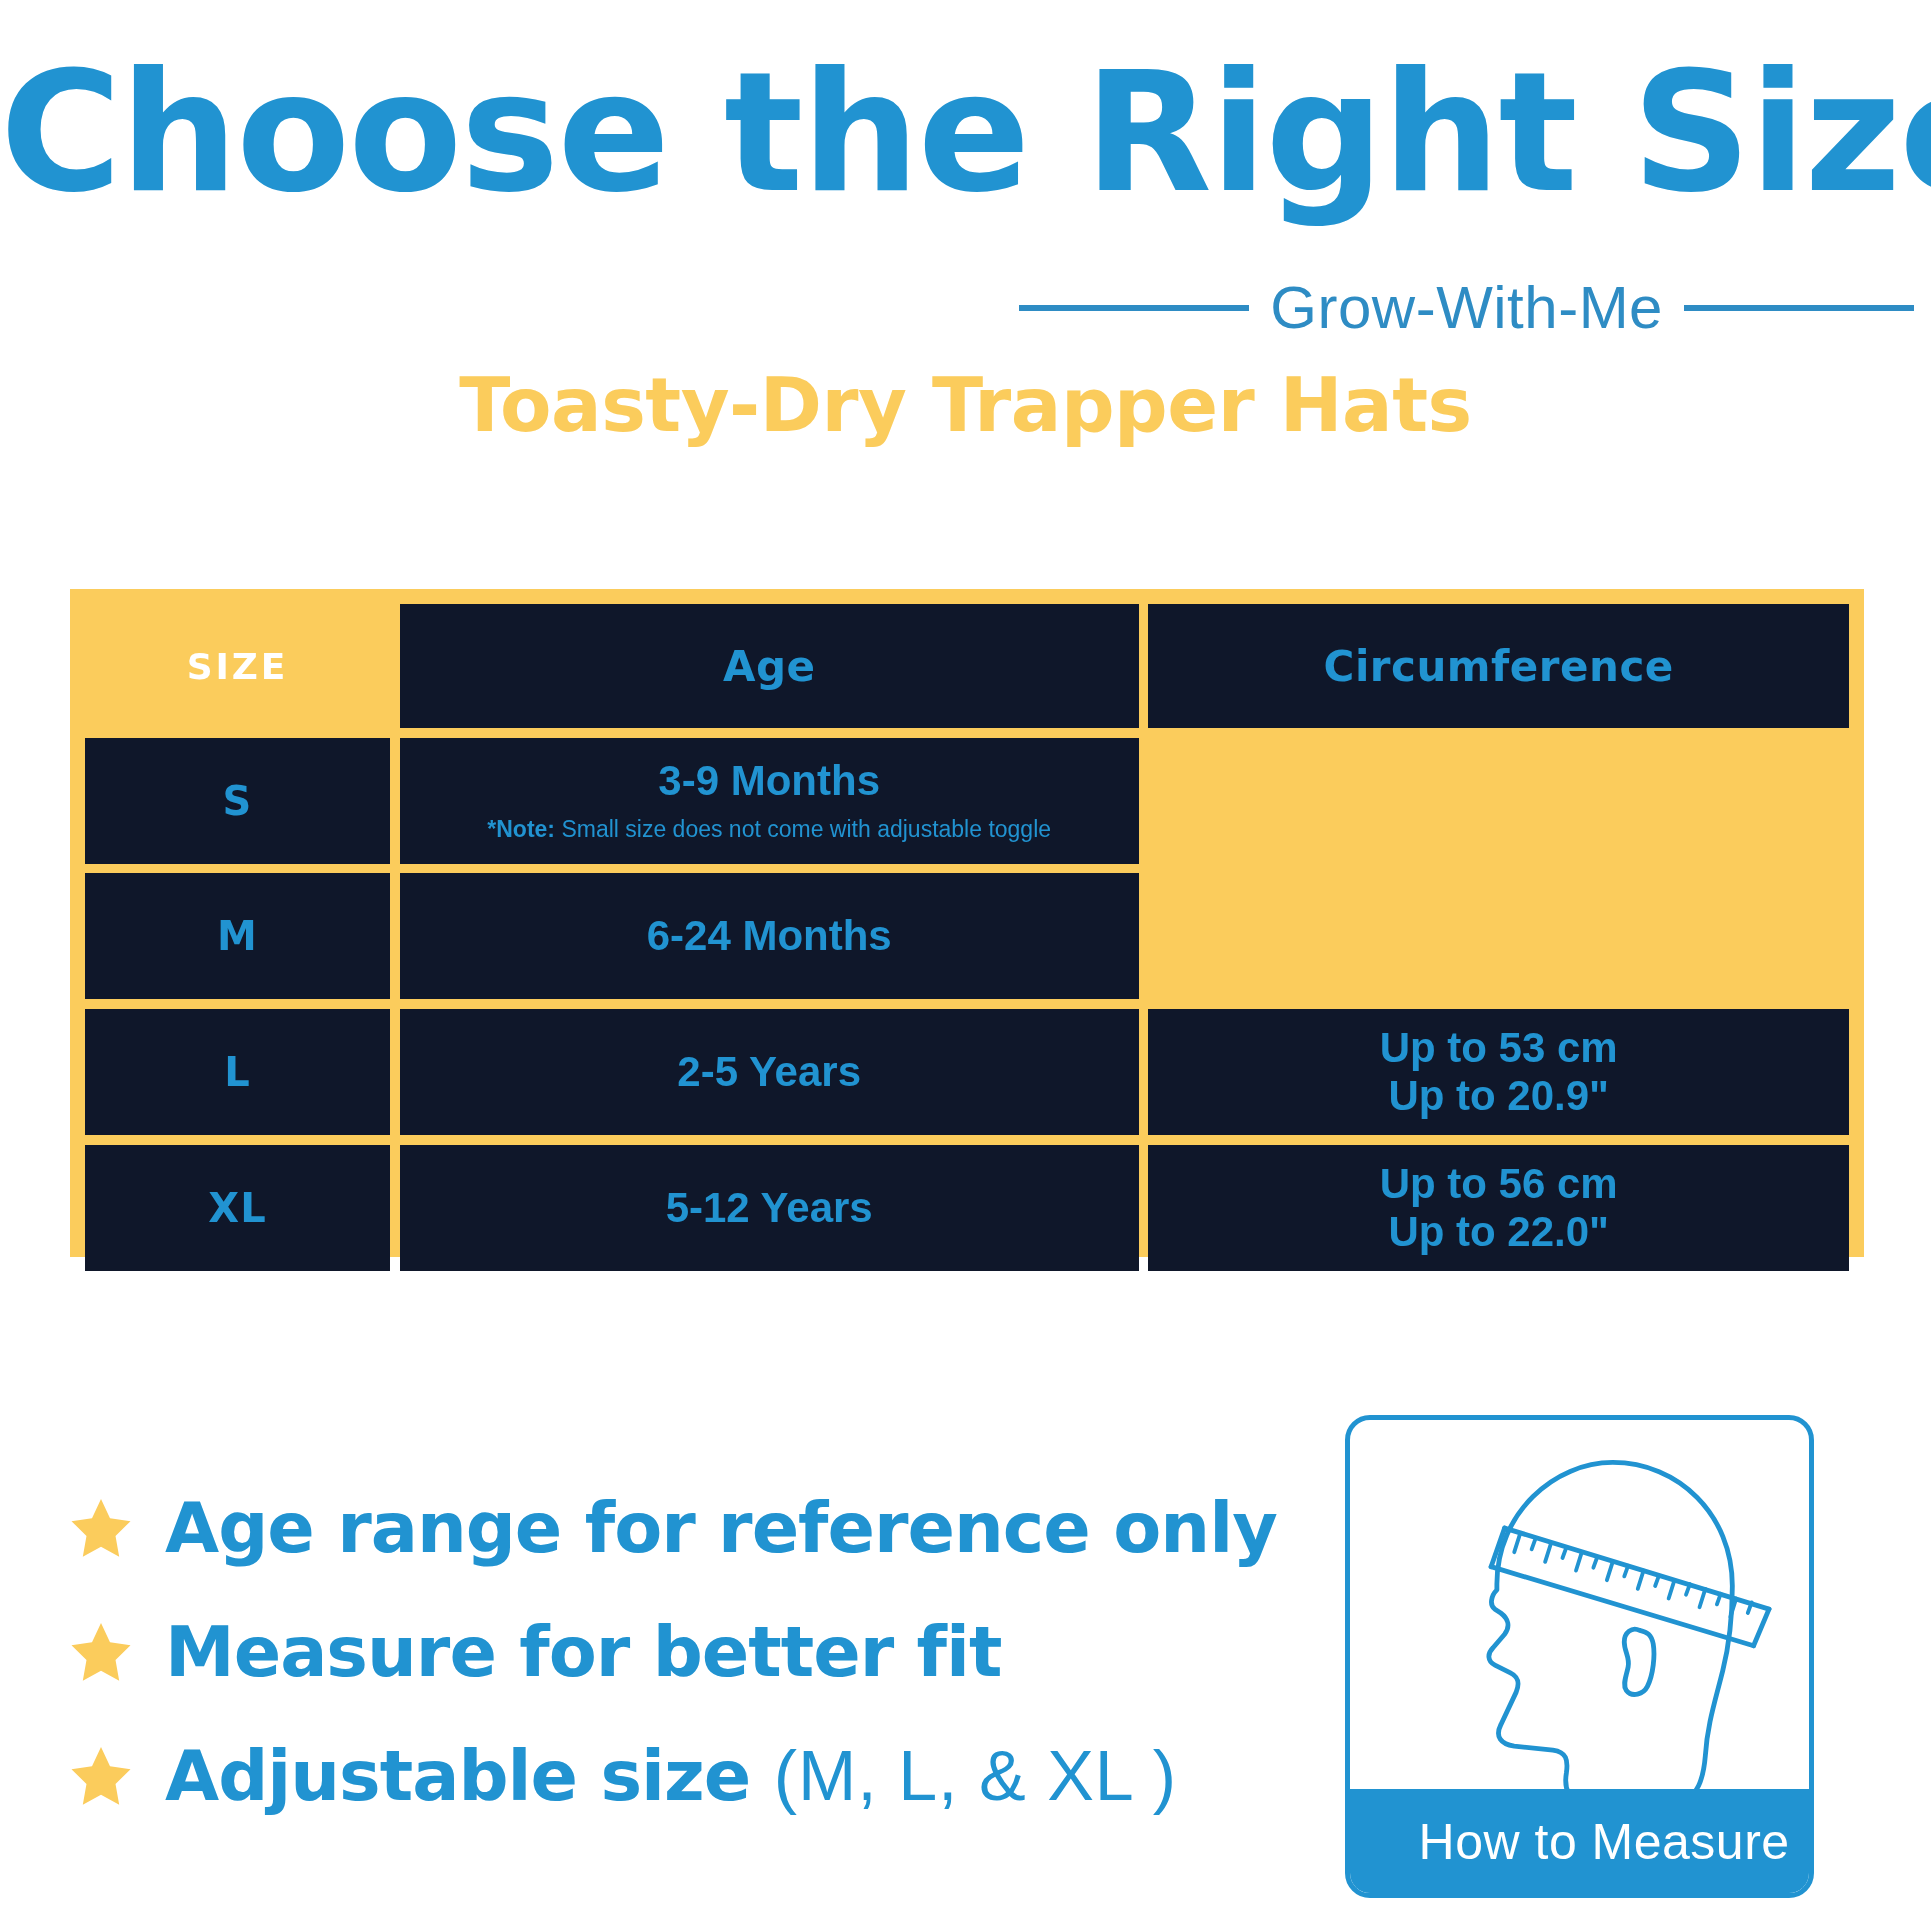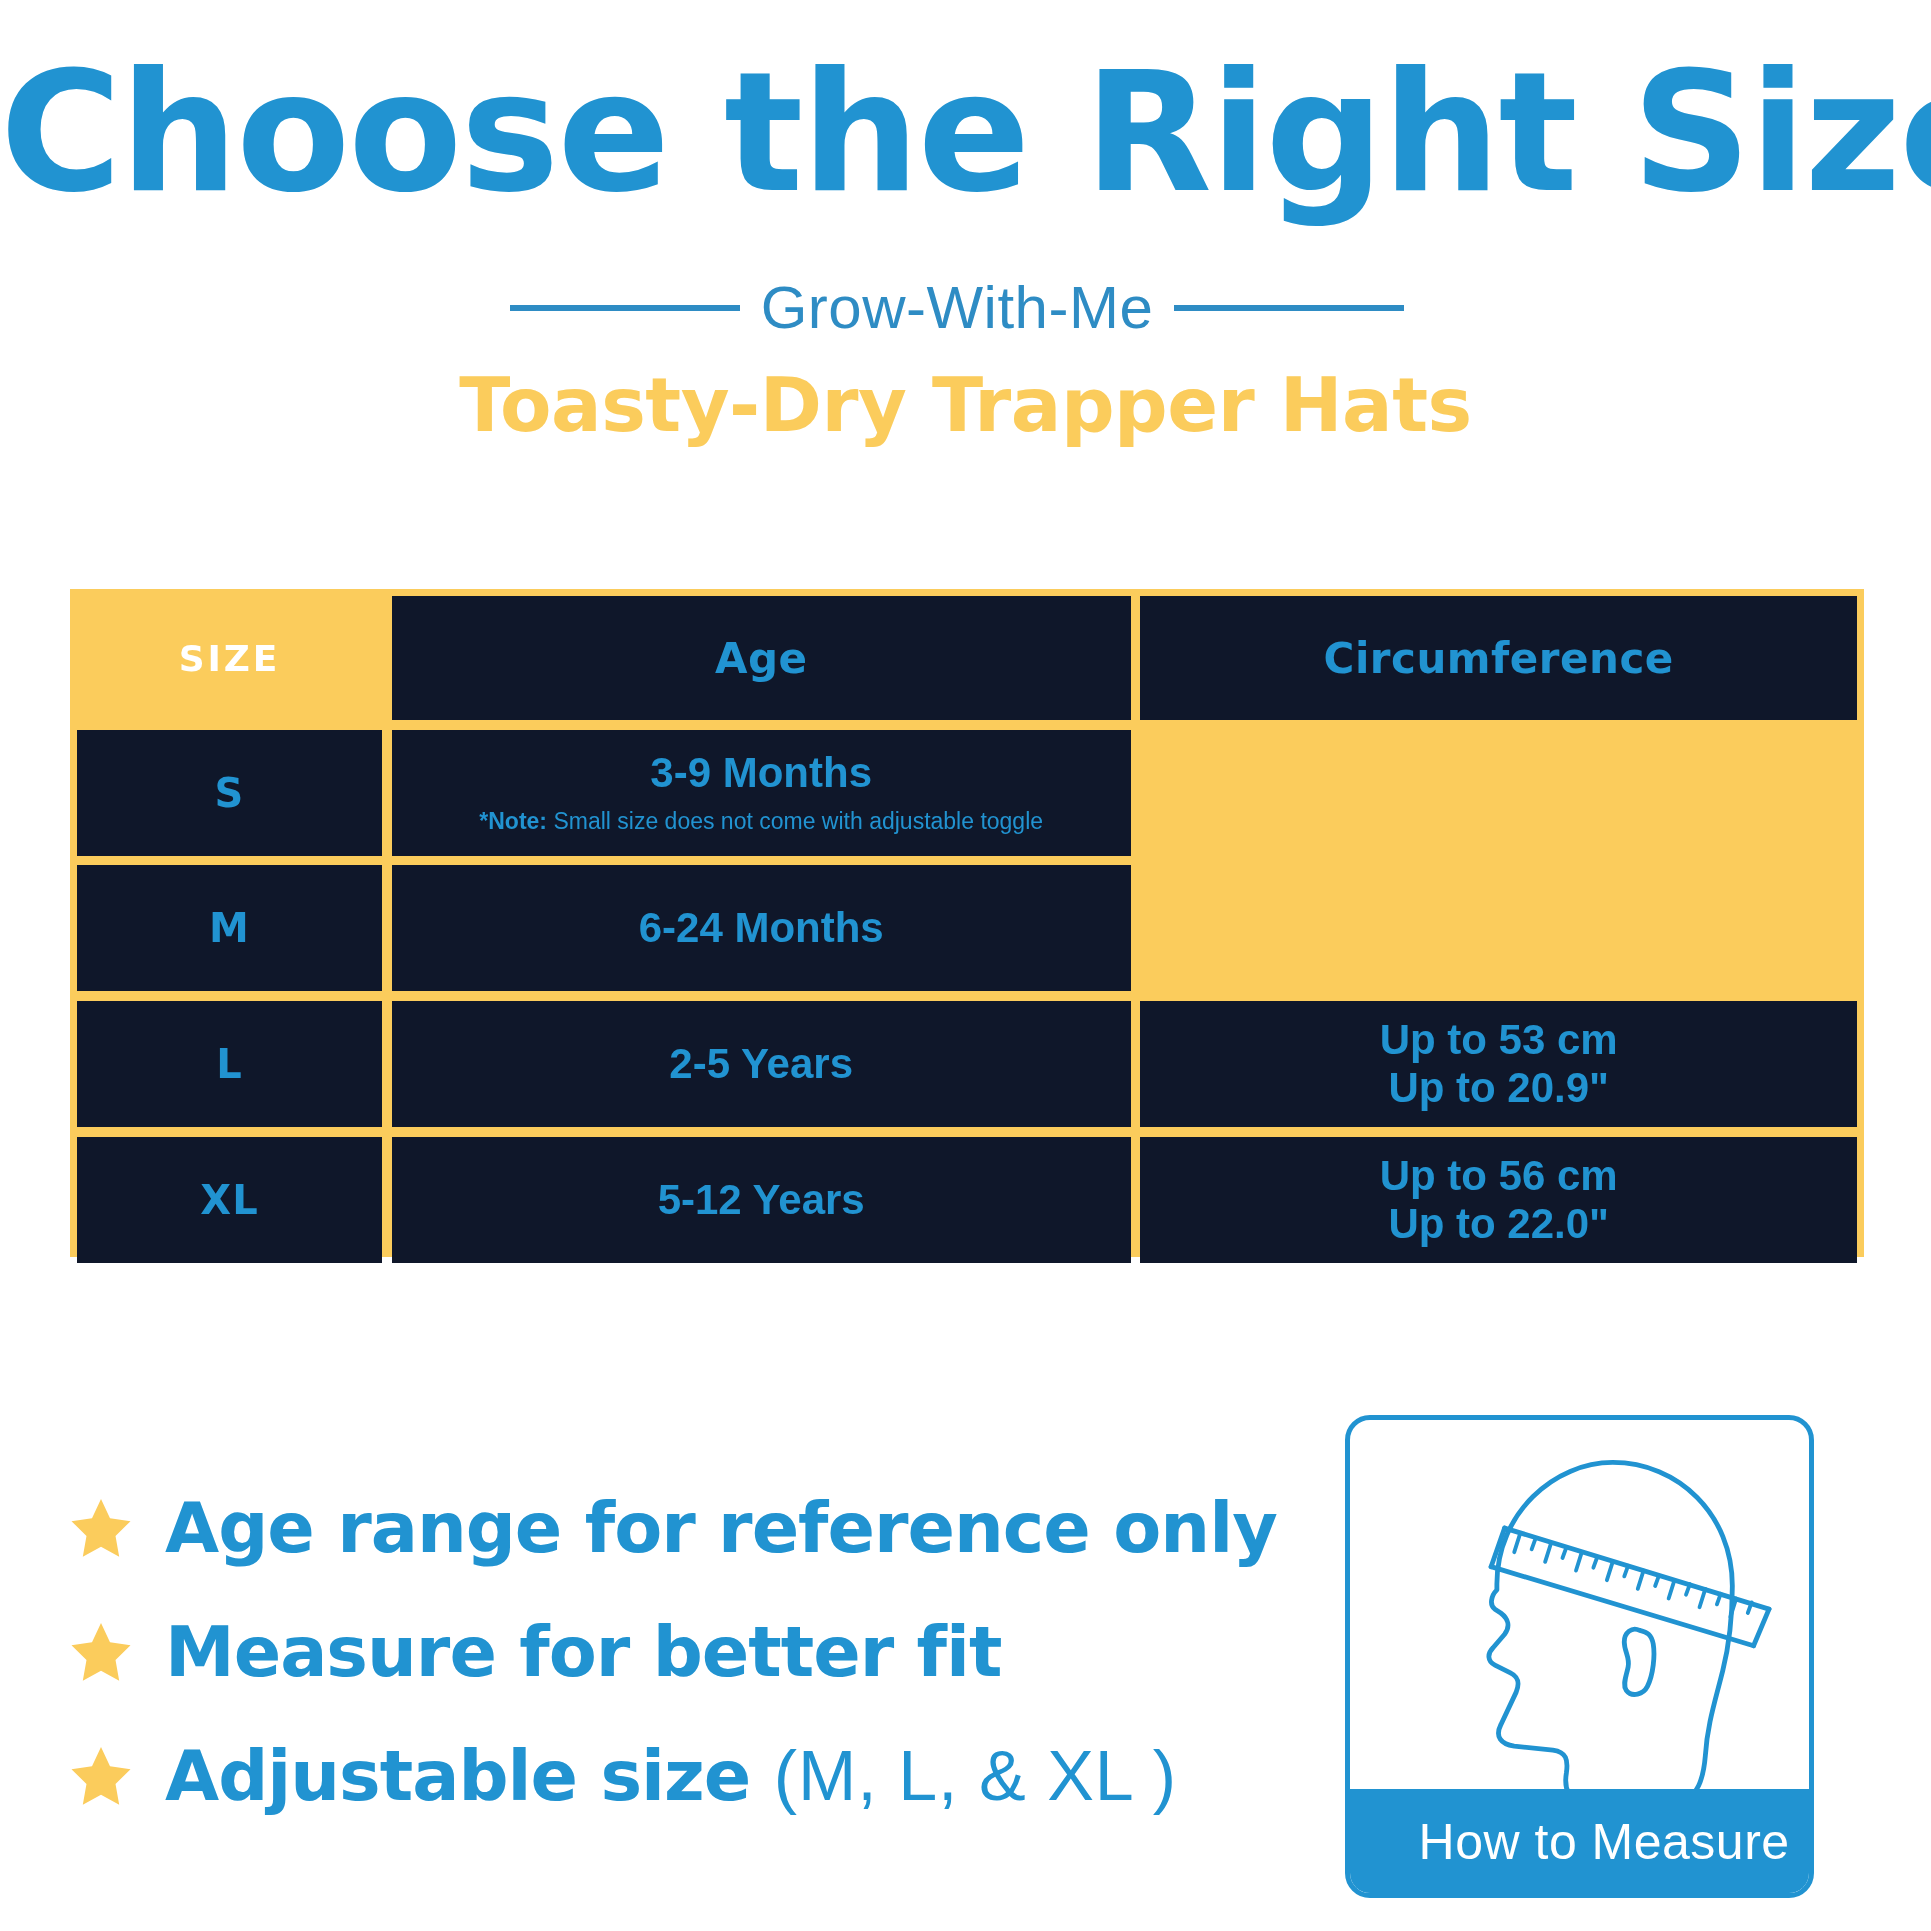--- a/index.html
+++ b/index.html
@@ -41,21 +41,21 @@
     white-space: nowrap;
   }
 
   .subtitle-row {
     position: absolute;
     top: 273px;
     left: 0;
     width: 1914px;
     display: flex;
     align-items: center;
-    justify-content: center;
+    justify-content: flex-end;
     gap: 21px;
   }
 
   .rule {
     width: 230px;
     height: 6.8px;
     background: #2E8CC4;
     flex: 0 0 auto;
   }
 
@@ -85,21 +85,21 @@
   }
 
   
   .size-table {
     position: absolute;
     left: 70px;
     top: 589px;
     width: 1794px;
     height: 668px;
     background: #FBCC5C;
-    padding: 7px;
+    padding: 15px;
   }
 
   .tbl-row {
     display: flex;
     width: 100%;
   }
 
   .tbl-row + .tbl-row { margin-top: 9.7px; }
 
   .cell {

